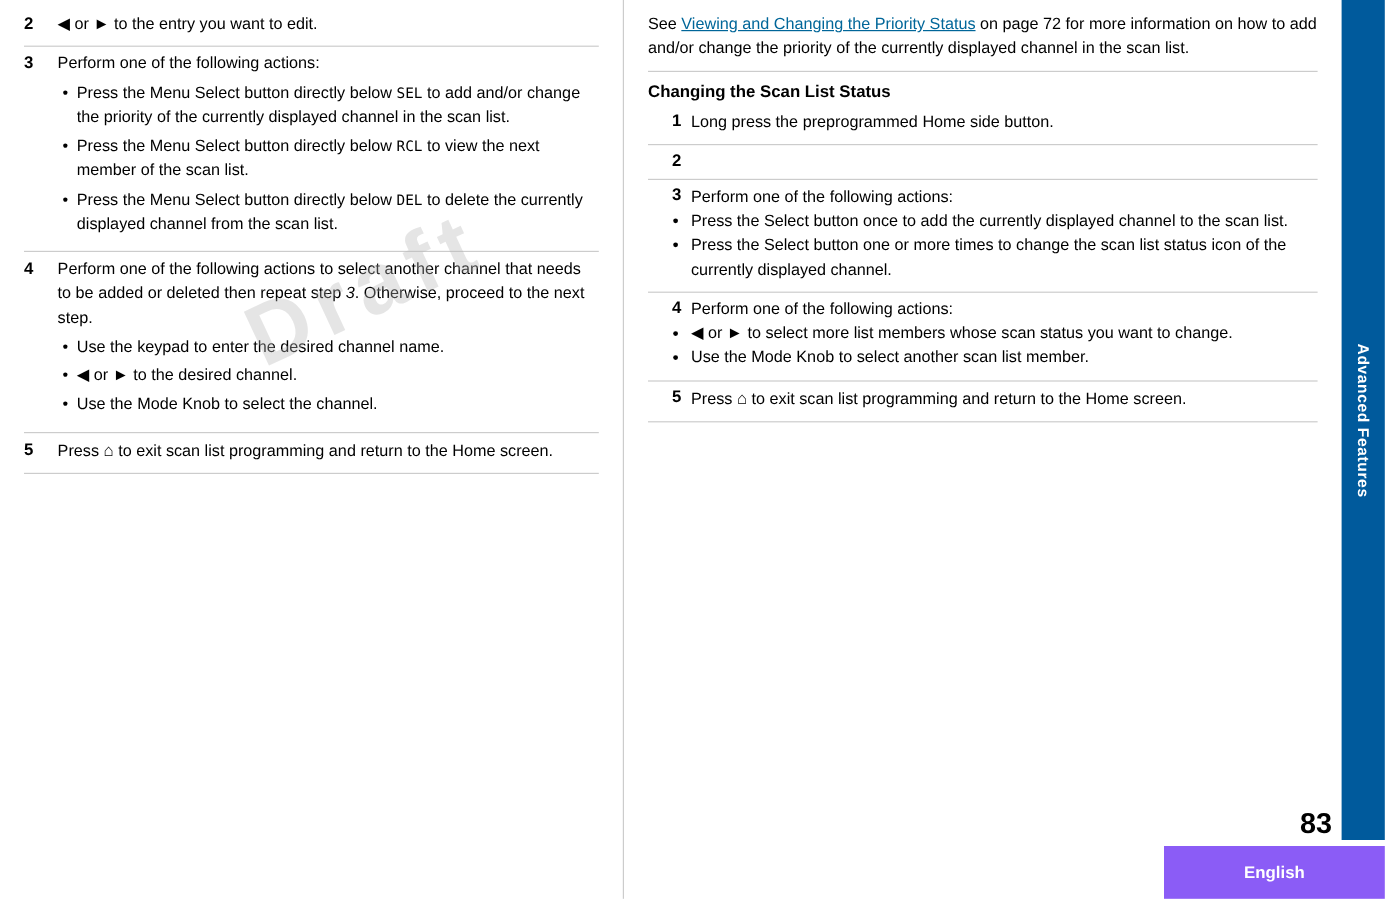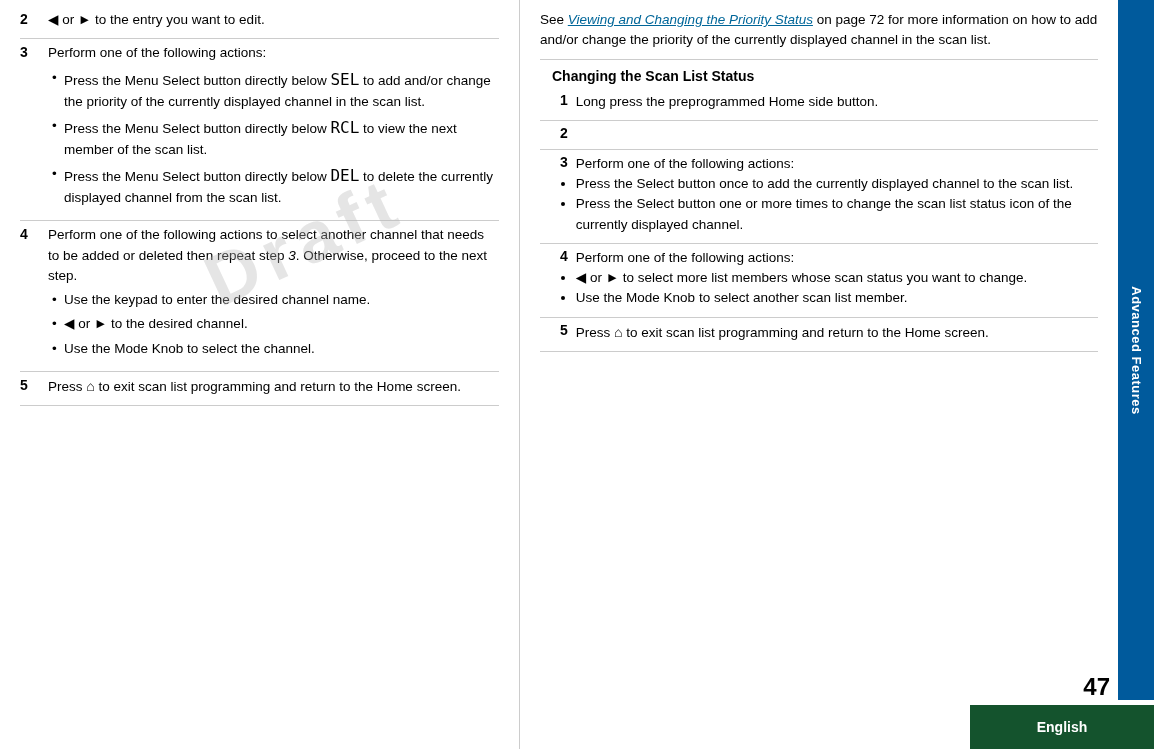--- a/index.html
+++ b/index.html
@@ -44,21 +44,21 @@
       letter-spacing: 0.5px;
     }
 
     
     .bottom-bar {
       position: absolute;
       bottom: 0;
       right: 0;
       width: 184px;
       height: 44px;
-      background: #14532d;
+      background: #8b5cf6;
       display: flex;
       align-items: center;
       justify-content: center;
     }
 
     .bottom-bar-label {
       color: #fff;
       font-size: 14px;
       font-weight: bold;
     }
@@ -152,30 +152,29 @@
     .step-content ul li::before {
       content: "•";
       position: absolute;
       left: 4px;
     }
 
     b { font-weight: normal; }
 
     code {
       font-family: monospace;
-      font-size: 16px;
+      font-size: 12px;
     }
 
     
     .section-heading {
       font-weight: bold;
       font-size: 14px;
       margin-bottom: 8px;
       margin-top: 4px;
-      margin-left: 12px;
     }
 
     
     .sub-step {
       display: flex;
       gap: 8px;
       margin-bottom: 4px;
       padding-bottom: 8px;
       border-bottom: 1px solid #ccc;
     }
@@ -189,21 +188,20 @@
 
     .sub-step-content {
       flex: 1;
       font-size: 13.5px;
       line-height: 1.5;
     }
 
     .link-text {
       color: #006699;
       text-decoration: underline;
-      font-style: italic;
     }
 
     
     .home-icon {
       font-size: 14px;
     }
 
     .top-intro {
       font-size: 13.5px;
       line-height: 1.5;
@@ -312,19 +310,19 @@
       </div>
 
     </div>
 
   </div>
 
   <div class="sidebar">
     <span class="sidebar-label">Advanced Features</span>
   </div>
 
-  <div class="page-number">47</div>
+  <div class="page-number">83</div>
 
   <div class="bottom-bar">
     <span class="bottom-bar-label">English</span>
   </div>
 
 </div>
 
 </body></html>

